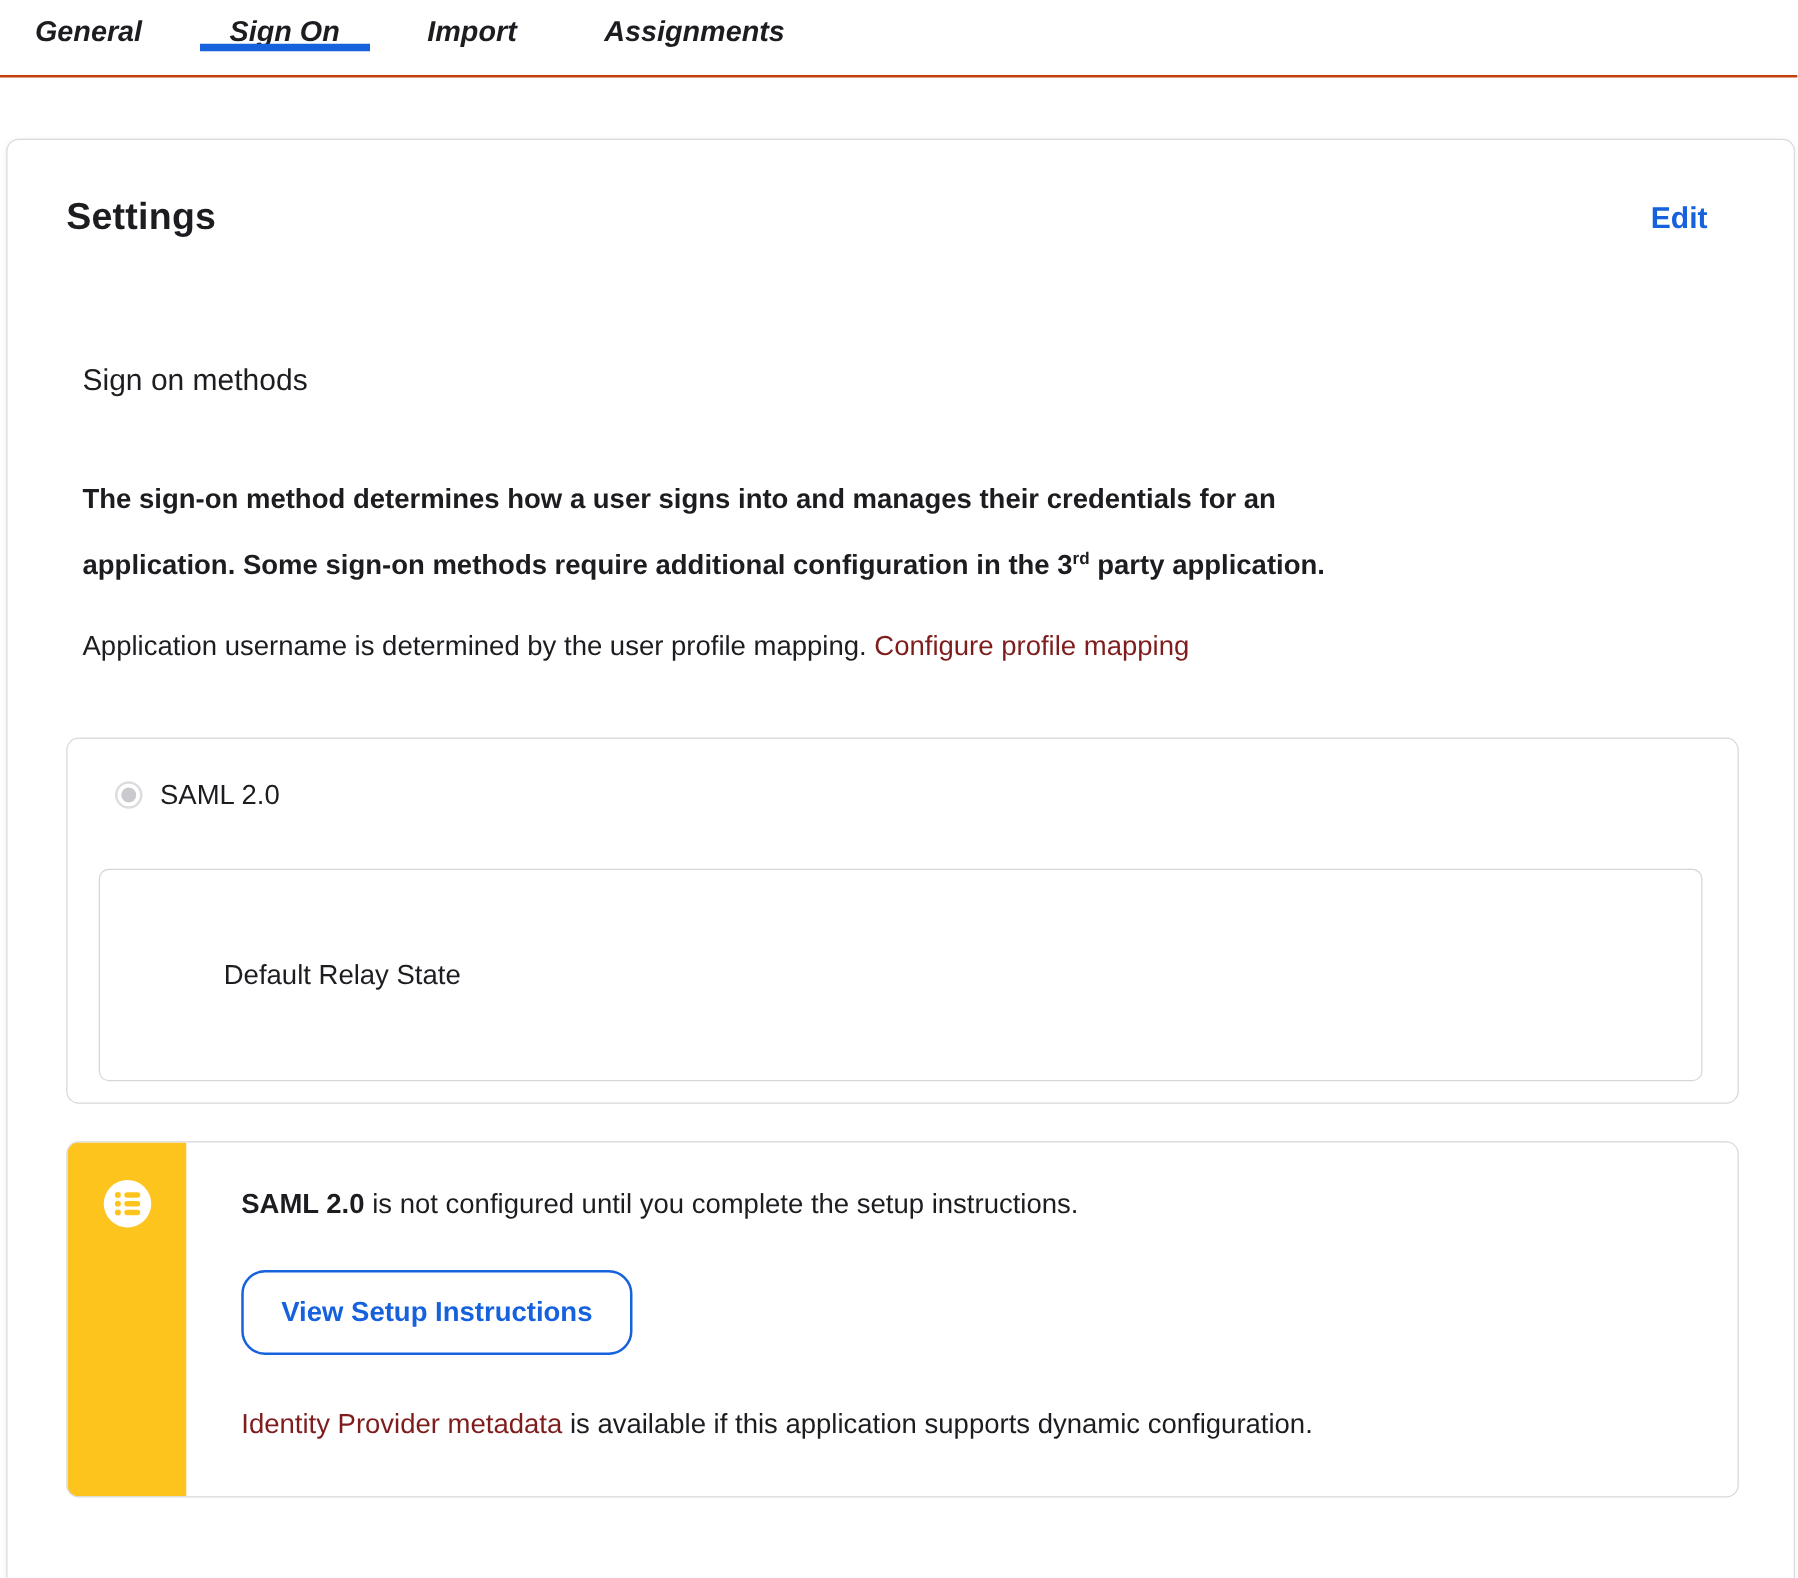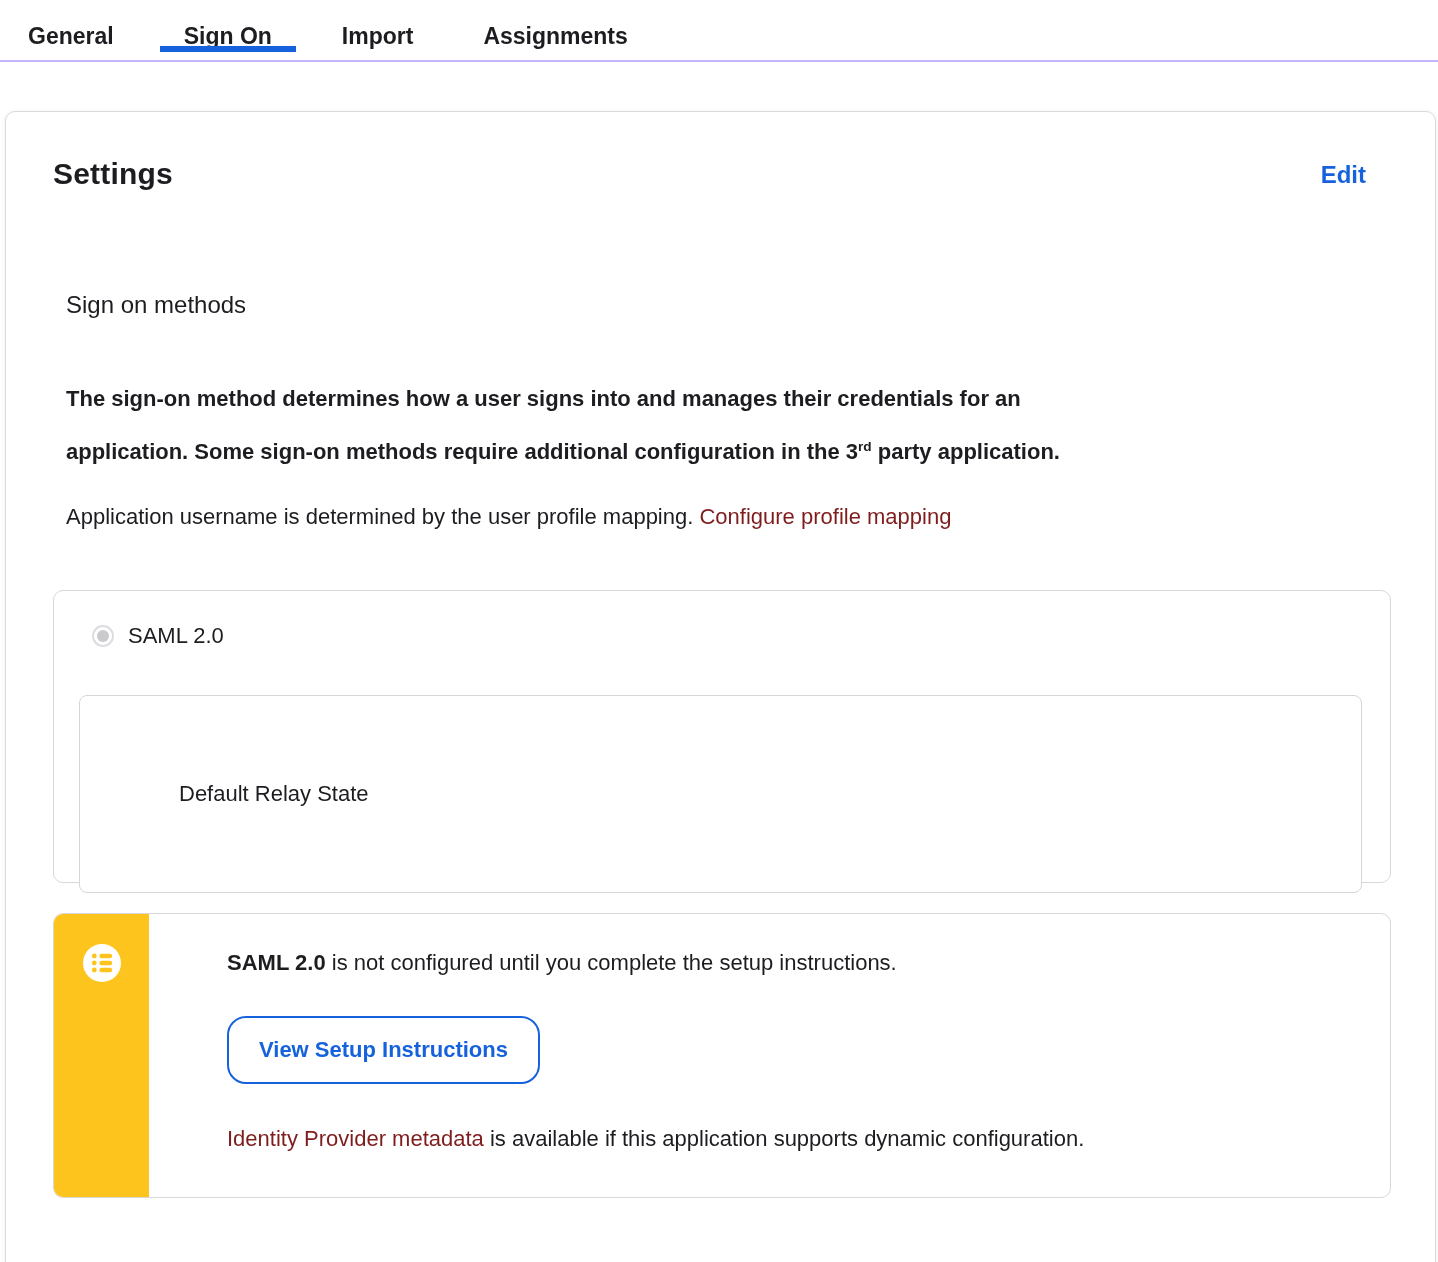--- a/index.html
+++ b/index.html
@@ -1,22 +1,22 @@
 <!DOCTYPE html>
 <html><head>
 <meta charset="utf-8">
 <style>
   * { margin:0; padding:0; box-sizing:border-box; }
   html,body { width:1438px; height:1262px; overflow:hidden; background:#fff;
     font-family:"Liberation Sans","DejaVu Sans",sans-serif; color:#1d1d21;
     -webkit-font-smoothing:antialiased; }
 
   
-  .tabbar { height:62px; border-bottom:2px solid #c4b5fd; padding-left:4px;
-    display:flex; align-items:center; }
+  .tabbar { height:62px; border-bottom:2px solid #c2410c; padding-left:4px;
+    display:flex; align-items:flex-start;font-style:italic; }
   .tab { padding:12px 24px 0; margin-right:22px; font-size:23px; font-weight:700;
     position:relative; cursor:pointer; white-space:nowrap; }
   .tab.active::after { content:""; position:absolute; left:0; right:0; bottom:-2px;
     height:6px; background:#1662dd; }
 
   
   .card { margin:49px 0 0 5px; width:1431px; height:1400px;
     border:1px solid #dadade; border-radius:10px;
     box-shadow:0 1px 5px rgba(29,29,33,.07);
     padding:0 44px 0 47px; background:#fff; }
@@ -36,30 +36,30 @@
   .text-link { color:#7f1d1d; cursor:pointer; text-decoration:none; }
 
   
   .method-box { margin-top:58px; border:1px solid #d8d8dc; border-radius:10px;
     height:293px; padding-top:32px; background:#fff; }
   .radio-row { margin-left:38px; display:flex; align-items:center; }
   .radio { width:22px; height:22px; border-radius:50%; border:2px solid #dddde0;
     background:#fff; display:flex; align-items:center; justify-content:center; }
   .radio-dot { width:12px; height:12px; border-radius:50%; background:#c9c9ce; }
   .radio-label { margin-left:14px; font-size:22px; }
-  .inner-box { margin:46px 28px 0 25px; height:198px; border:1px solid #d6d6da;
+  .inner-box { margin:46px 28px 0 25px; height:170px; border:1px solid #d6d6da;
     border-radius:8px; display:flex; align-items:center; padding-left:99px;
     font-size:22px; background:#fff; }
 
   
   .callout { margin-top:30px; height:285px; border:1px solid #d8d8dc;
     border-radius:10px; display:flex; overflow:hidden; background:#fff; }
   .callout-bar { width:95px; flex:none; background:#fec41e; display:flex;
     justify-content:center; align-items:flex-start; padding-top:29px; }
-  .callout-content { flex:1; padding:34px 30px 0 78px; }
+  .callout-content { flex:1; padding:34px 30px 0 44px; }
   .callout-line { font-size:22px; line-height:30px; }
   .callout-line b { font-weight:700; }
   .setup-btn { margin-top:38px; display:inline-block; padding:19px 30px;
     border:2px solid #1662dd; border-radius:19px; color:#1662dd; font-size:22px;
     font-weight:700; background:#fff; cursor:pointer; }
   .metadata-line { margin-top:40px; font-size:22px; line-height:30px; }
 </style>
 </head>
 <body>
 

